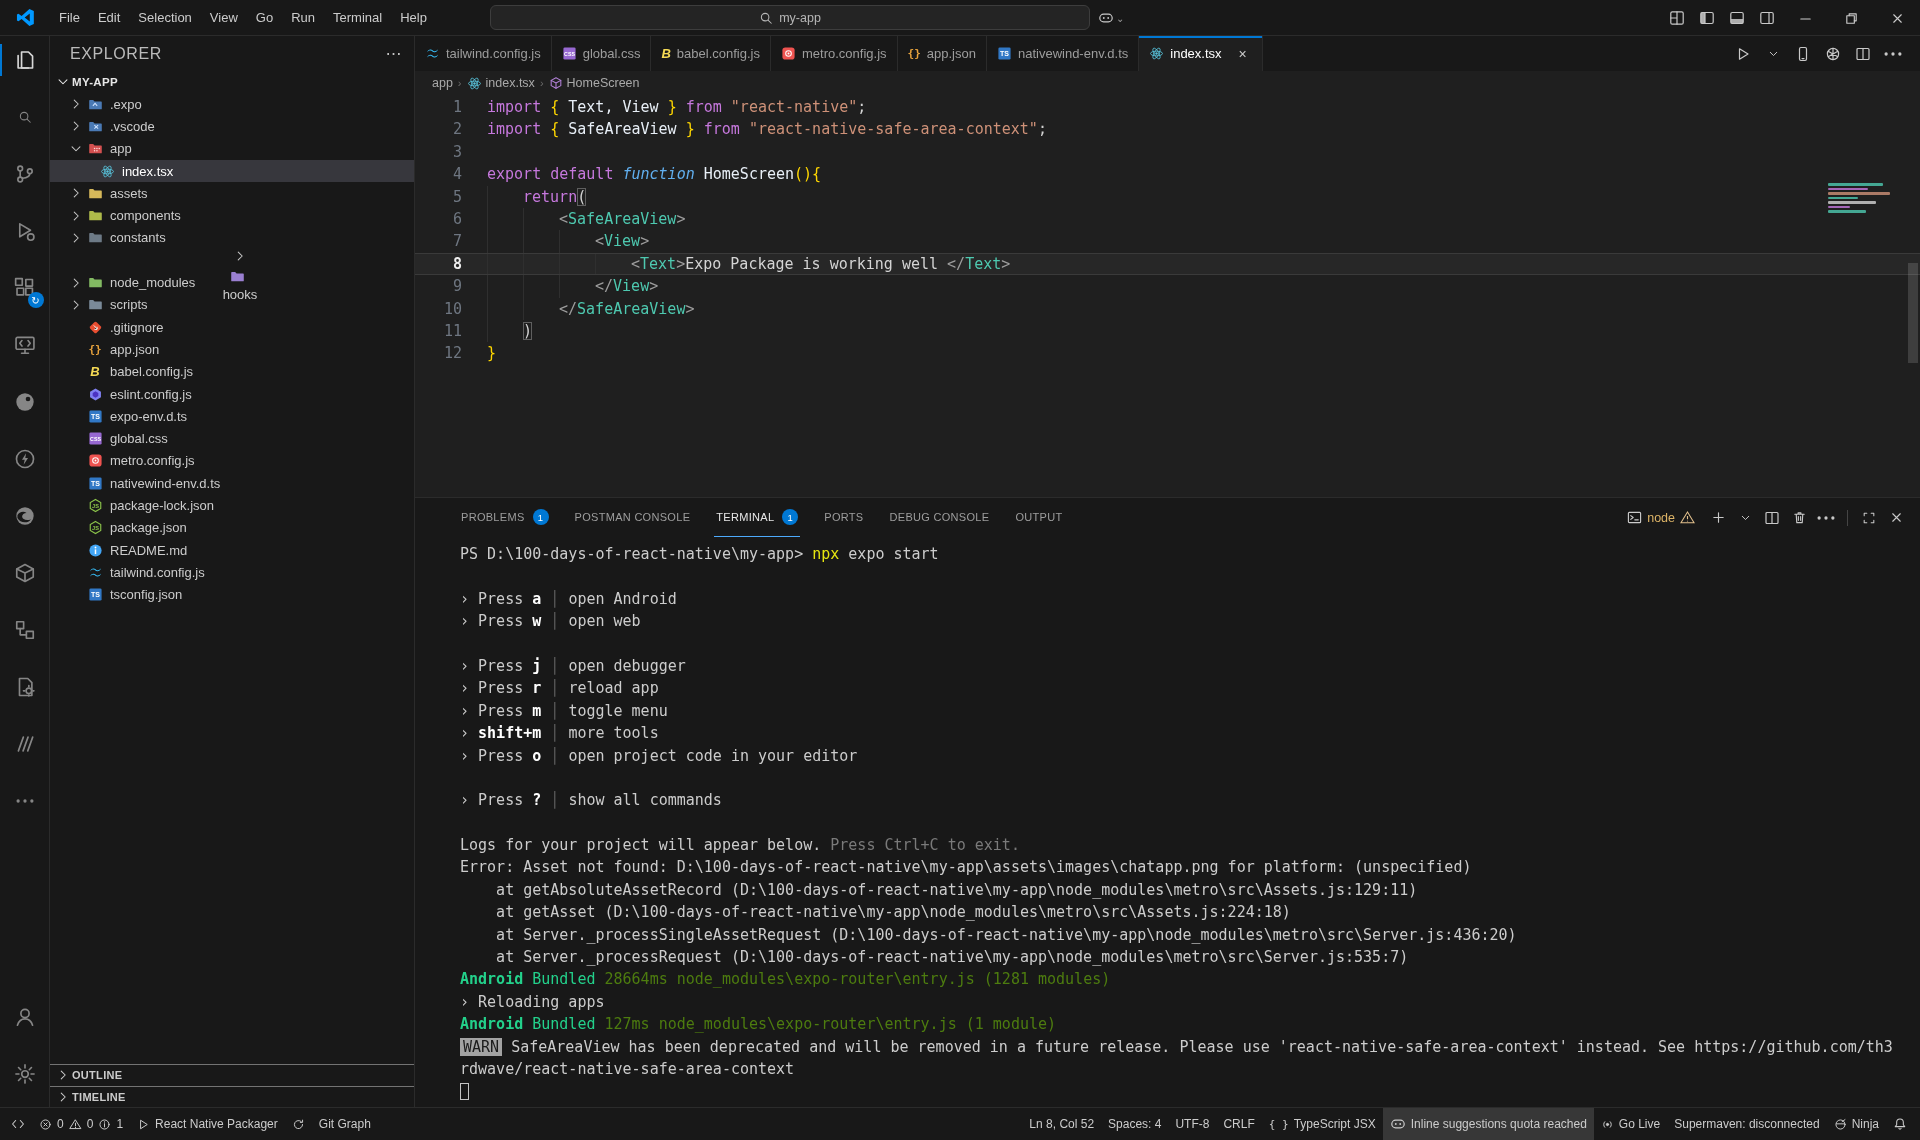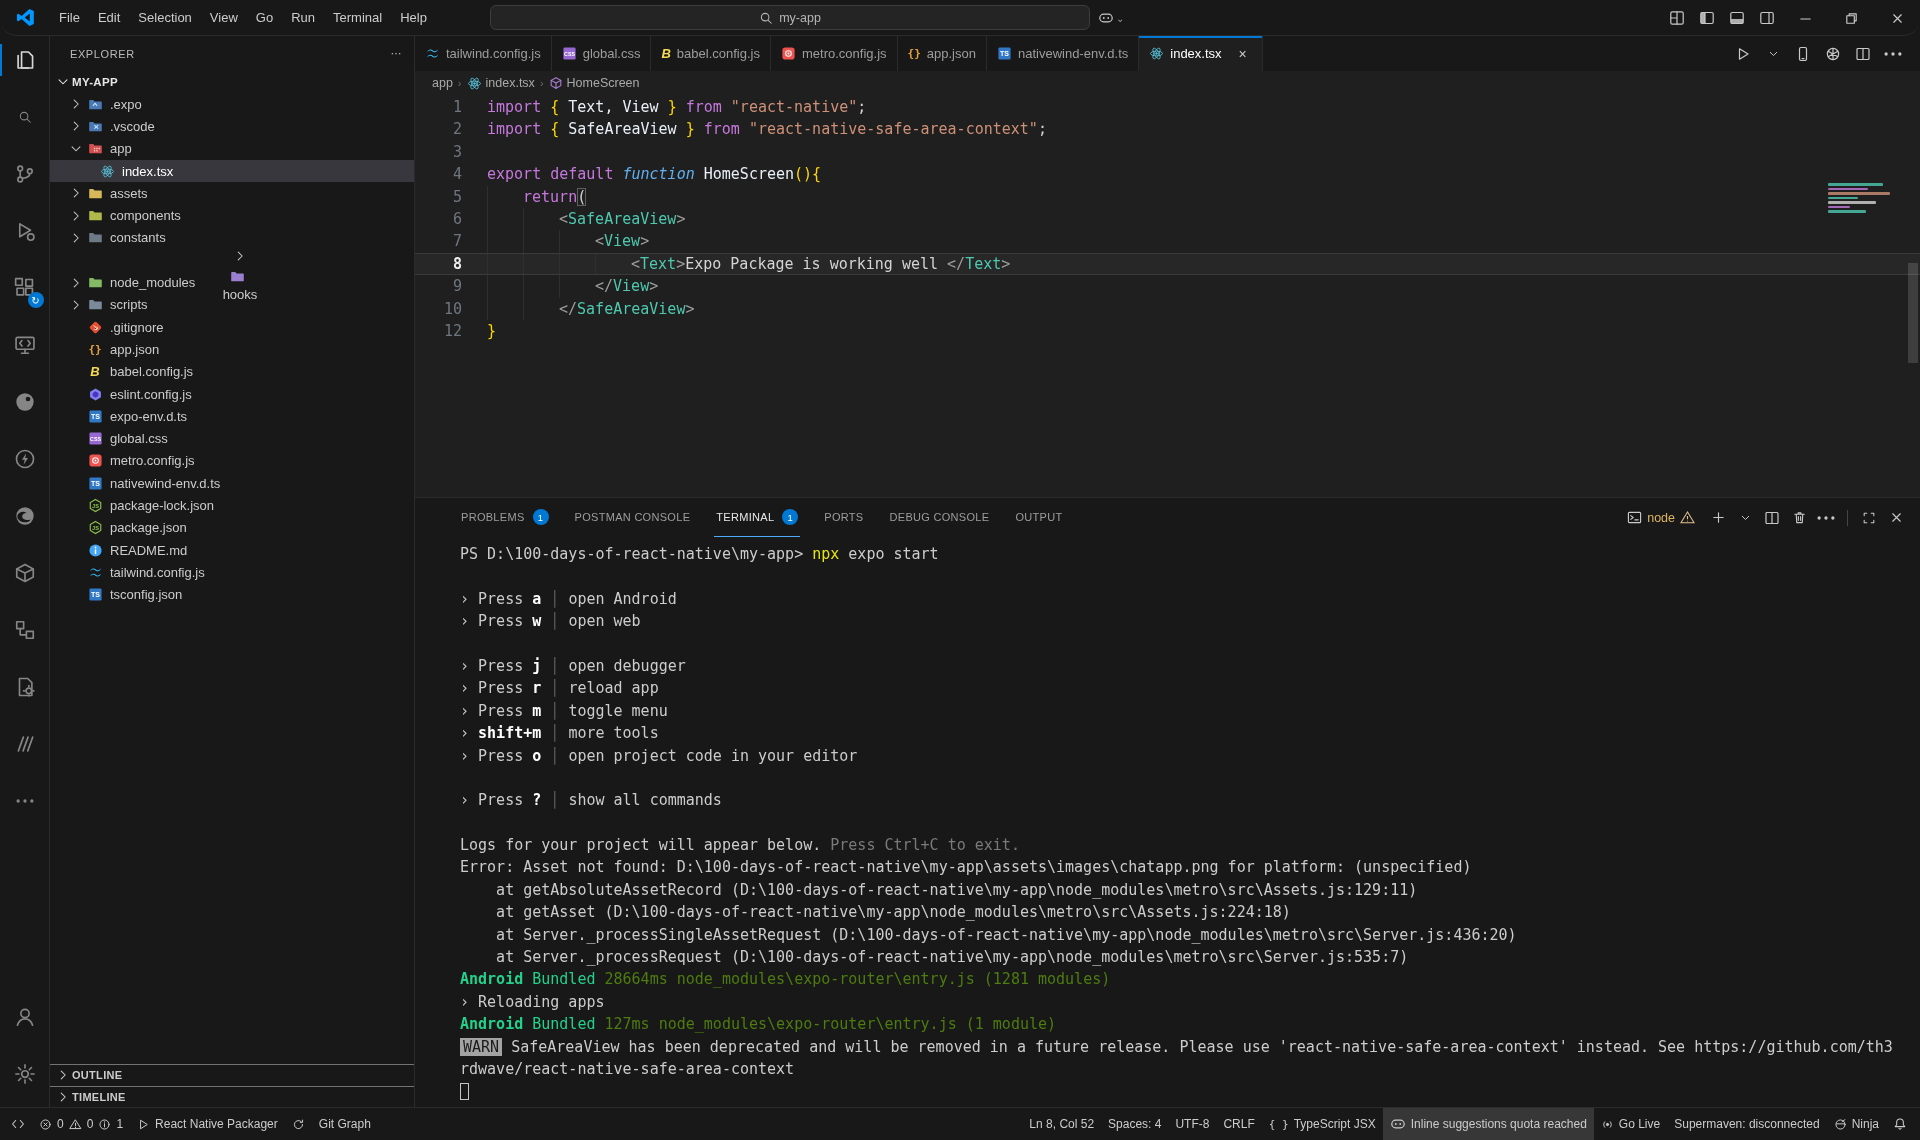--- a/index.html
+++ b/index.html
@@ -1,21 +1,21 @@
 <!DOCTYPE html>
 <html><head>
 <meta charset="utf-8">
 <style>
   * { margin:0; padding:0; box-sizing:border-box; }
   html,body { background:#101010; }
   body { font-family:"Liberation Sans", sans-serif; }
   #app { position:relative; width:1920px; height:1140px; background:#181818; color:#cccccc; overflow:hidden; display:flex; flex-direction:column; }
 
   
-  #titlebar { height:36px; display:flex; align-items:center; background:#181818; border-bottom:1px solid #2b2b2b; position:relative; flex:0 0 36px;border-radius:17px; }
+  #titlebar { height:36px; display:flex; align-items:center; background:#181818; border-bottom:1px solid #2b2b2b; position:relative; flex:0 0 36px; }
   #logo { width:50px; display:flex; justify-content:center; }
   .menu-item { font-size:13px; color:#cccccc; padding:0 9px; line-height:36px; cursor:default; }
   .nav-arrows { display:flex; gap:14px; margin-left:88px; color:#cfcfcf; }
   .nav-arrows svg { display:block; }
   #cmd-center { position:absolute; left:490px; top:5px; width:600px; height:25px; background:#242424; border:1px solid #3d3d3d; border-radius:6px; display:flex; align-items:center; justify-content:center; gap:6px; color:#b6b6b6; font-size:12.5px; }
   #title-right { position:absolute; right:0; top:0; height:36px; display:flex; align-items:center; }
   .t-icon { width:30px; height:36px; display:flex; align-items:center; justify-content:center; color:#c9c9c9; }
   .win-btn { width:46px; height:36px; display:flex; align-items:center; justify-content:center; color:#cccccc; }
   #copilot-wrap { position:absolute; left:1098px; top:0; height:36px; display:flex; align-items:center; color:#c9c9c9; gap:2px; }
 
@@ -25,21 +25,21 @@
   
   #activitybar { width:50px; background:#181818; display:flex; flex-direction:column; align-items:center; border-right:1px solid #2b2b2b; }
   .ab-item { width:50px; height:48px; margin-bottom:9px; display:flex; align-items:center; justify-content:center; color:#868686; position:relative; }
   .ab-item.active { color:#d7d7d7; }
   .ab-item.active::before { content:""; position:absolute; left:0; top:8px; bottom:8px; width:2px; background:#0078d4; }
   .ab-badge { position:absolute; right:6px; bottom:4px; width:16px; height:16px; border-radius:50%; background:#0078d4; color:#fff; font-size:10px; display:flex; align-items:center; justify-content:center; }
   #ab-bottom { margin-top:auto; display:flex; flex-direction:column; align-items:center; }
 
   
   #sidebar { width:365px; background:#181818; border-right:1px solid #2b2b2b; display:flex; flex-direction:column; font-size:13px; }
-  #sb-header { height:35px; display:flex; align-items:center; padding:0 12px 0 20px; color:#bbbbbb; font-size:11px; letter-spacing:.6px; }
+  #sb-header { height:35px; display:flex; align-items:center; padding:0 12px 0 20px; color:#bbbbbb; font-size:16px; letter-spacing:.6px; }
   #sb-header .more { margin-left:auto; color:#c5c5c5; }
   #project-row { height:22px; display:flex; align-items:center; font-weight:700; font-size:11.5px; color:#e7e7e7; padding-left:4px; letter-spacing:.3px; }
   #project-row svg { margin:0 2px; }
   .tree-row { height:22.3px; display:flex; align-items:center; color:#cccccc; white-space:nowrap; }
   .tree-row.selected { background:#37373d; color:#ffffff; }
   .tree-row .chev { width:20px; display:flex; justify-content:center; color:#c5c5c5; flex:0 0 20px; }
   .tree-row .ficon { width:18px; display:flex; justify-content:center; margin-right:6px; flex:0 0 18px; font-size:11px; }
   #sb-tree { overflow:hidden; }
   #sb-bottom { margin-top:auto; }
   .sb-section { height:21.5px; border-top:1px solid #737373; display:flex; align-items:center; font-size:11px; font-weight:700; color:#cccccc; padding-left:4px; letter-spacing:.3px; }
@@ -743,20 +743,21 @@
       <div class="cl"><span class="ln">1</span><span class="kw">import</span><span class="pl"> </span><span class="br">{</span><span class="pl"> </span><span class="vr">Text, View</span><span class="pl"> </span><span class="br">}</span><span class="pl"> </span><span class="kw">from</span><span class="pl"> </span><span class="st">"react-native"</span><span class="pl">;</span></div>
           <div class="cl"><span class="ln">2</span><span class="kw">import</span><span class="pl"> </span><span class="br">{</span><span class="pl"> </span><span class="vr">SafeAreaView</span><span class="pl"> </span><span class="br">}</span><span class="pl"> </span><span class="kw">from</span><span class="pl"> </span><span class="st">"react-native-safe-area-context"</span><span class="pl">;</span></div>
           <div class="cl"><span class="ln">3</span></div>
           <div class="cl"><span class="ln">4</span><span class="kw">export</span><span class="pl"> </span><span class="kw">default</span><span class="pl"> </span><span class="fn">function</span><span class="pl"> </span><span class="vr">HomeScreen</span><span class="br">(){</span></div>
           <div class="cl"><span class="ln">5</span><span class="ig"></span><span class="kw">return</span><span class="bx">(</span></div>
           <div class="cl"><span class="ln">6</span><span class="ig"></span><span class="ig"></span><span class="pu">&lt;</span><span class="tg">SafeAreaView</span><span class="pu">&gt;</span></div>
           <div class="cl"><span class="ln">7</span><span class="ig"></span><span class="ig"></span><span class="ig"></span><span class="pu">&lt;</span><span class="tg">View</span><span class="pu">&gt;</span></div>
           <div class="cl cur"><span class="ln">8</span><span class="ig"></span><span class="ig"></span><span class="ig"></span><span class="ig"></span><span class="pu">&lt;</span><span class="tg">Text</span><span class="pu">&gt;</span><span class="pl">Expo Package is working well </span><span class="pu">&lt;/</span><span class="tg">Text</span><span class="pu">&gt;</span></div>
           <div class="cl"><span class="ln">9</span><span class="ig"></span><span class="ig"></span><span class="ig"></span><span class="pu">&lt;/</span><span class="tg">View</span><span class="pu">&gt;</span></div>
           <div class="cl"><span class="ln">10</span><span class="ig"></span><span class="ig"></span><span class="pu">&lt;/</span><span class="tg">SafeAreaView</span><span class="pu">&gt;</span></div>
+          <div class="cl"><span class="ln">11</span><span class="ig"></span><span class="bx">)</span></div>
           <div class="cl"><span class="ln">12</span><span class="br">}</span></div>
         </div>
       <div id="panel">
         <div id="panel-tabs">
             <div class="p-tab">
               <span>PROBLEMS</span>
               <span class="p-badge">1</span>
             </div>
             <div class="p-tab">
               <span>POSTMAN CONSOLE</span>

